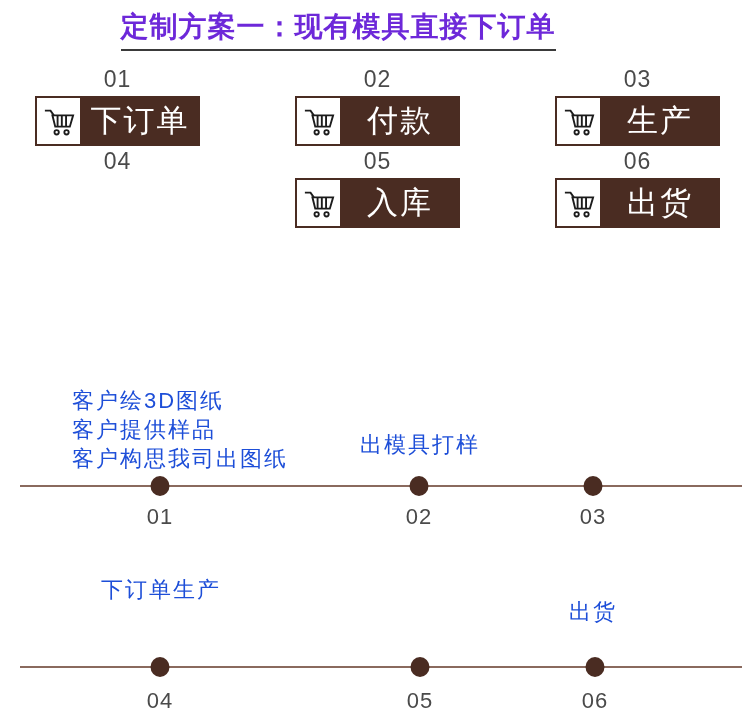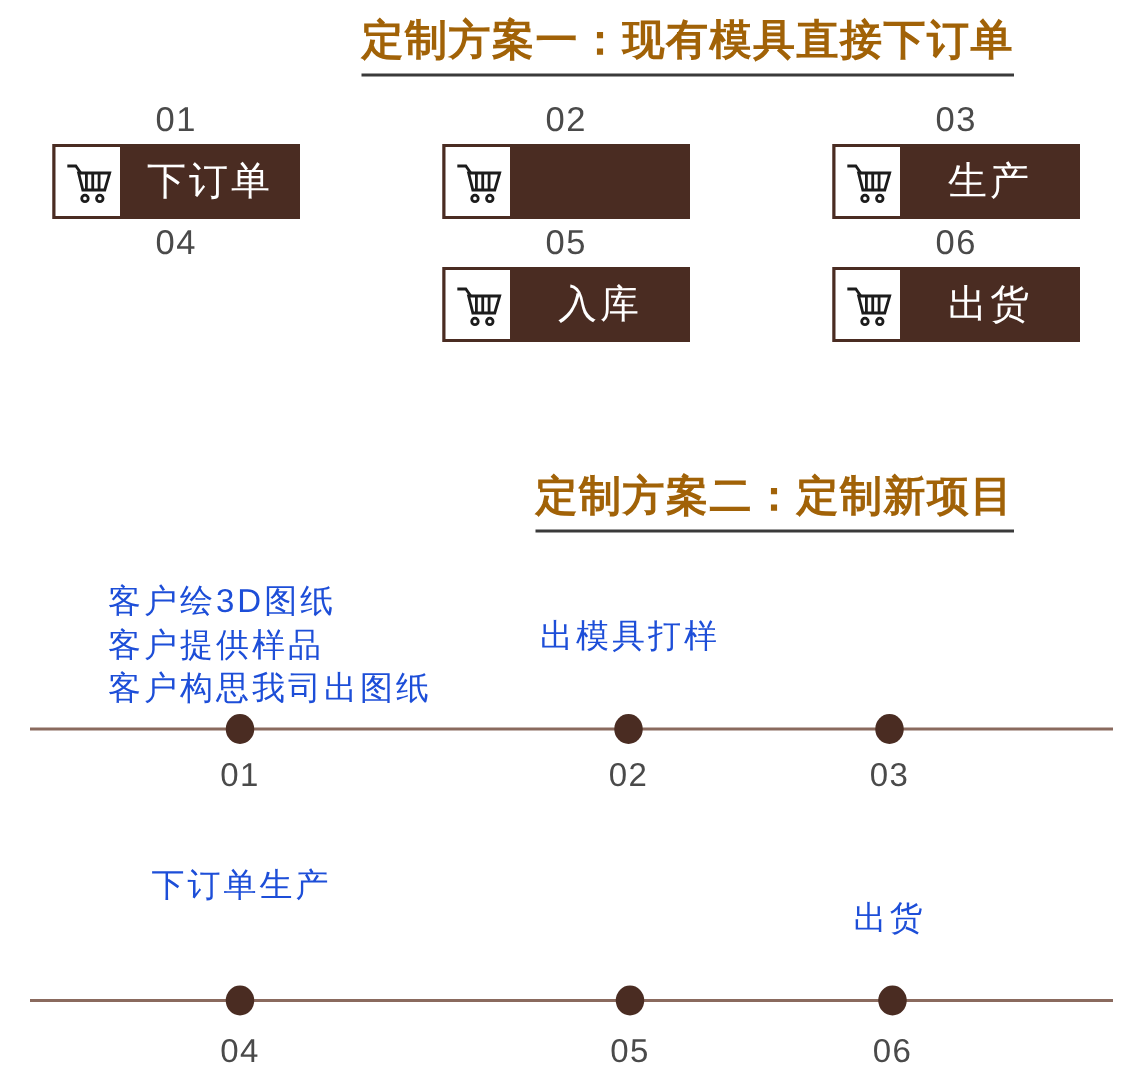--- a/index.html
+++ b/index.html
@@ -2,22 +2,22 @@
 <html><head>
 <meta charset="utf-8">
 <style>
   html,body{margin:0;padding:0;background:#ffffff;}
   .page{
     position:relative;width:750px;height:722px;background:#ffffff;overflow:hidden;
     font-family:"Liberation Sans","DejaVu Sans",sans-serif;color:#3d3d3d;
   }
   
   .sec-title{
-    position:absolute;left:0;width:676px;text-align:right;margin:0;
-    font-size:28px;font-weight:600;color:#a16207;letter-spacing:1px;
+    position:absolute;left:0;width:676px;text-align:center;margin:0;
+    font-size:28px;font-weight:600;color:#6d28d9;letter-spacing:1px;
   }
   .sec-title .u{display:inline-block;border-bottom:2px solid #3a3a3a;padding-bottom:3px;}
   .t1{top:8px;}
   .t2{top:312px;}
 
   
   .badge-cell{position:absolute;width:165px;display:flex;flex-direction:column;}
   .c0{left:35px}.c1{left:295px}.c2{left:555px}
   .r0{top:62px}.r1{top:144px}
   .badge-num{
@@ -27,21 +27,21 @@
   .badge{
     height:46px;border:2px solid #4a2c22;display:flex;align-items:stretch;background:#4a2c22;
   }
   .cart-box{
     width:43px;background:#ffffff;border-right:2px solid #4a2c22;
     display:flex;align-items:center;justify-content:center;flex:none;
   }
   .cart-box svg{width:34px;height:32px;display:block;}
   .badge-label{
     flex:1;display:flex;align-items:center;justify-content:center;
-    color:#ffffff;font-size:26px;letter-spacing:2px;line-height:1;padding-bottom:2px;
+    color:#ffffff;font-size:31px;letter-spacing:2px;line-height:1;padding-bottom:2px;
   }
 
   
   .tl-text{
     position:absolute;font-size:22px;letter-spacing:2px;line-height:29px;
     color:#1d4ed8;white-space:pre-line;
   }
   .tl-line{position:absolute;left:20px;width:722px;height:2px;background:#8a6a5e;}
   .tl-dot{
     position:absolute;width:19px;height:20px;border-radius:50%;
@@ -83,20 +83,21 @@
     <div class="badge">
       <span class="cart-box">
         <svg viewBox="0 0 36 34" fill="none" stroke="#1c1c1c" stroke-width="2">
           <path d="M3 6 H9 L12.5 11"></path>
             <path d="M11 11 H33 L29.5 23 H14 Z"></path>
           <path d="M16.5 11 V23 M21 11 V23 M25.5 11 V23"></path>
           <circle cx="15.5" cy="29" r="2.3"></circle>
             <circle cx="26" cy="29" r="2.3"></circle>
         </svg>
       </span>
+      <span class="badge-label">付款</span>
     </div>
   </div>
 
   <div class="badge-cell c2 r0">
     <div class="badge-num">03</div>
     <div class="badge">
       <span class="cart-box">
         <svg viewBox="0 0 36 34" fill="none" stroke="#1c1c1c" stroke-width="2">
           <path d="M3 6 H9 L12.5 11"></path>
             <path d="M11 11 H33 L29.5 23 H14 Z"></path>
@@ -138,28 +139,25 @@
             <path d="M11 11 H33 L29.5 23 H14 Z"></path>
           <path d="M16.5 11 V23 M21 11 V23 M25.5 11 V23"></path>
           <circle cx="15.5" cy="29" r="2.3"></circle>
             <circle cx="26" cy="29" r="2.3"></circle>
         </svg>
       </span>
       <span class="badge-label">出货</span>
     </div>
   </div>
 
-  <h2 class="sec-title t2">
-    <span class="u">定制方案二：定制新项目</span>
-  </h2>
 
   <div class="tl-text" style="left:72px;top:386px;">客户绘3D图纸
 客户提供样品
 客户构思我司出图纸</div>
-  <div class="tl-text ctr" style="left:420px;top:409px;">出模具打样</div>
+  <div class="tl-text ctr" style="left:420px;top:430px;">出模具打样</div>
 
   <div class="tl-line" style="top:485px;"></div>
   <div class="tl-dot" style="left:160px;top:476px;"></div>
   <div class="tl-dot" style="left:419px;top:476px;"></div>
   <div class="tl-dot" style="left:593px;top:476px;"></div>
 
   <div class="tl-num" style="left:160px;top:504px;">01</div>
   <div class="tl-num" style="left:419px;top:504px;">02</div>
   <div class="tl-num" style="left:593px;top:504px;">03</div>
 

